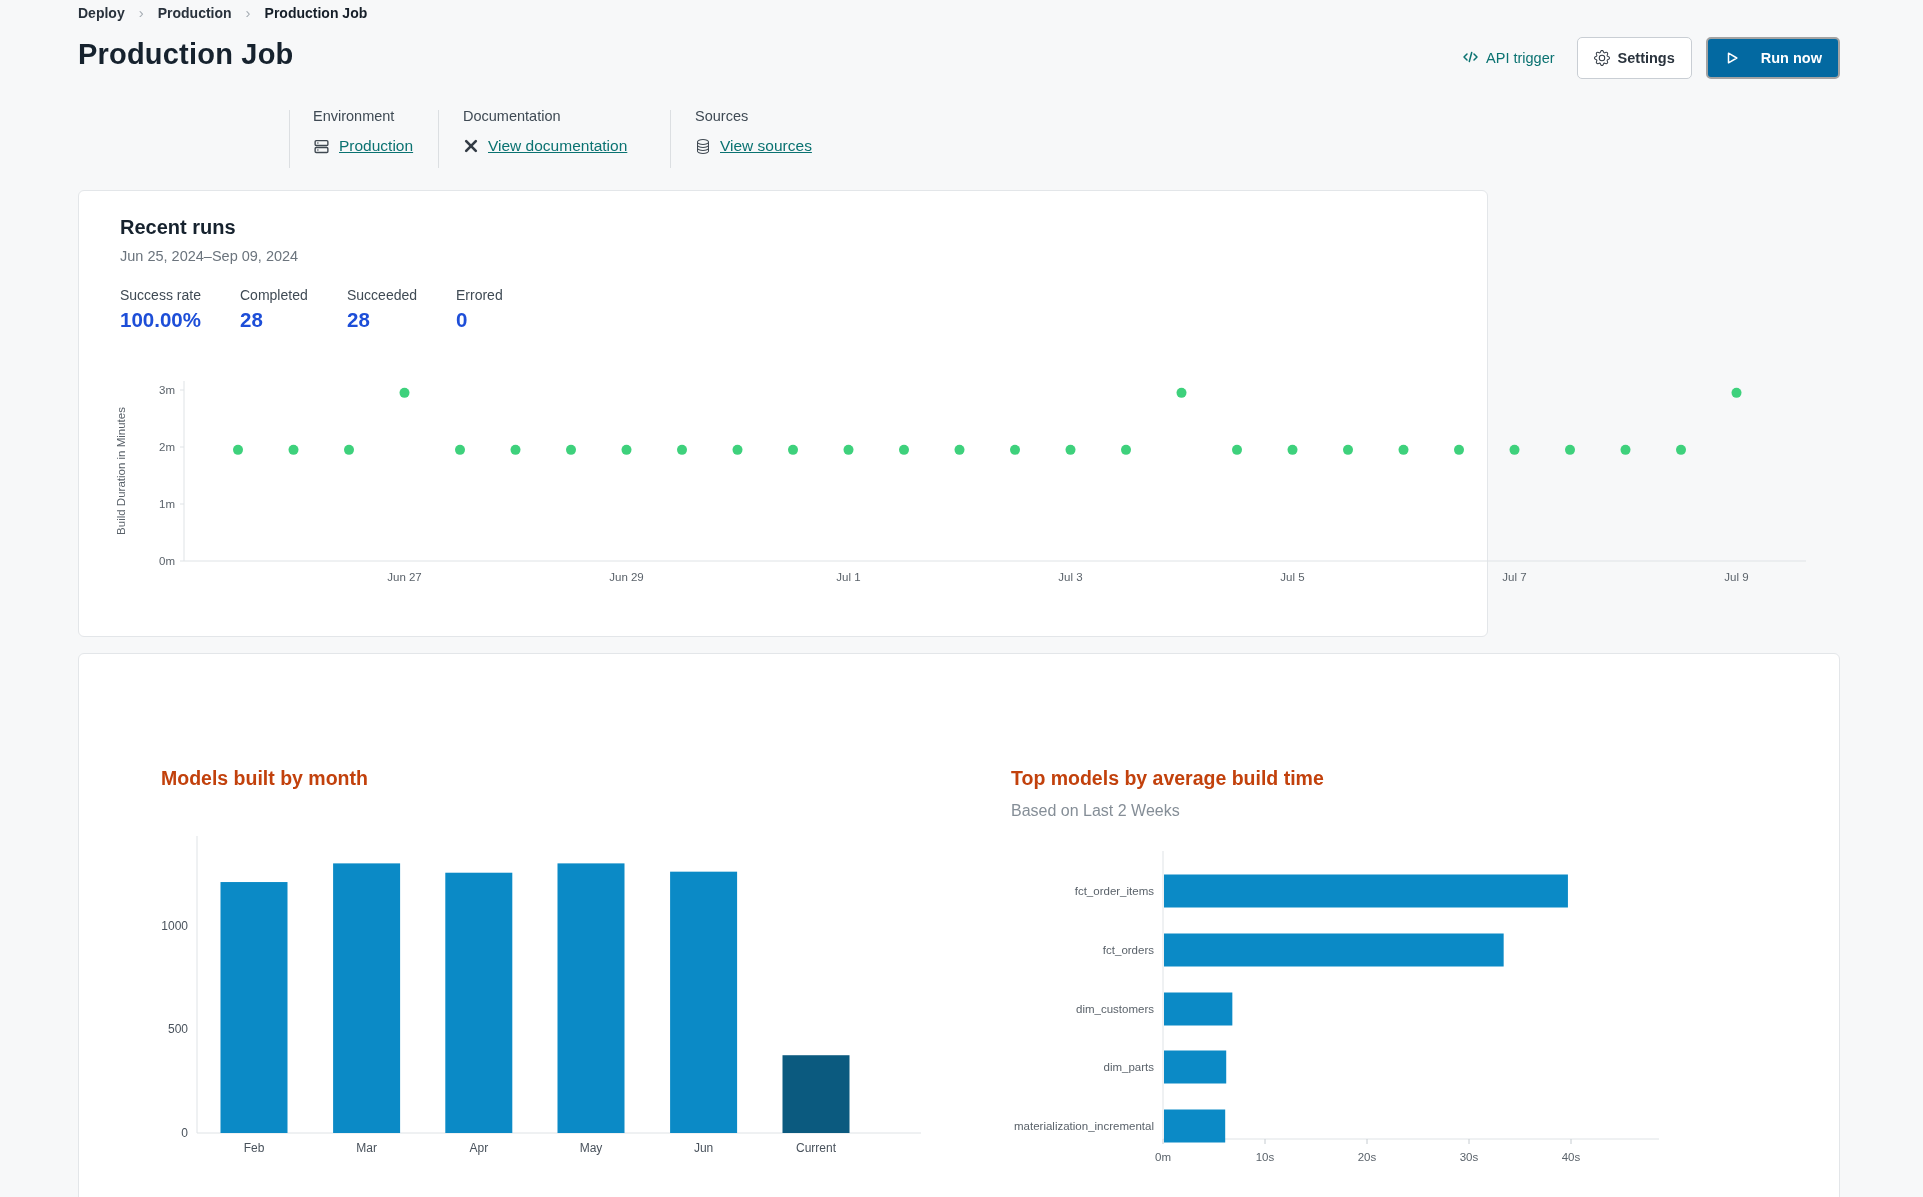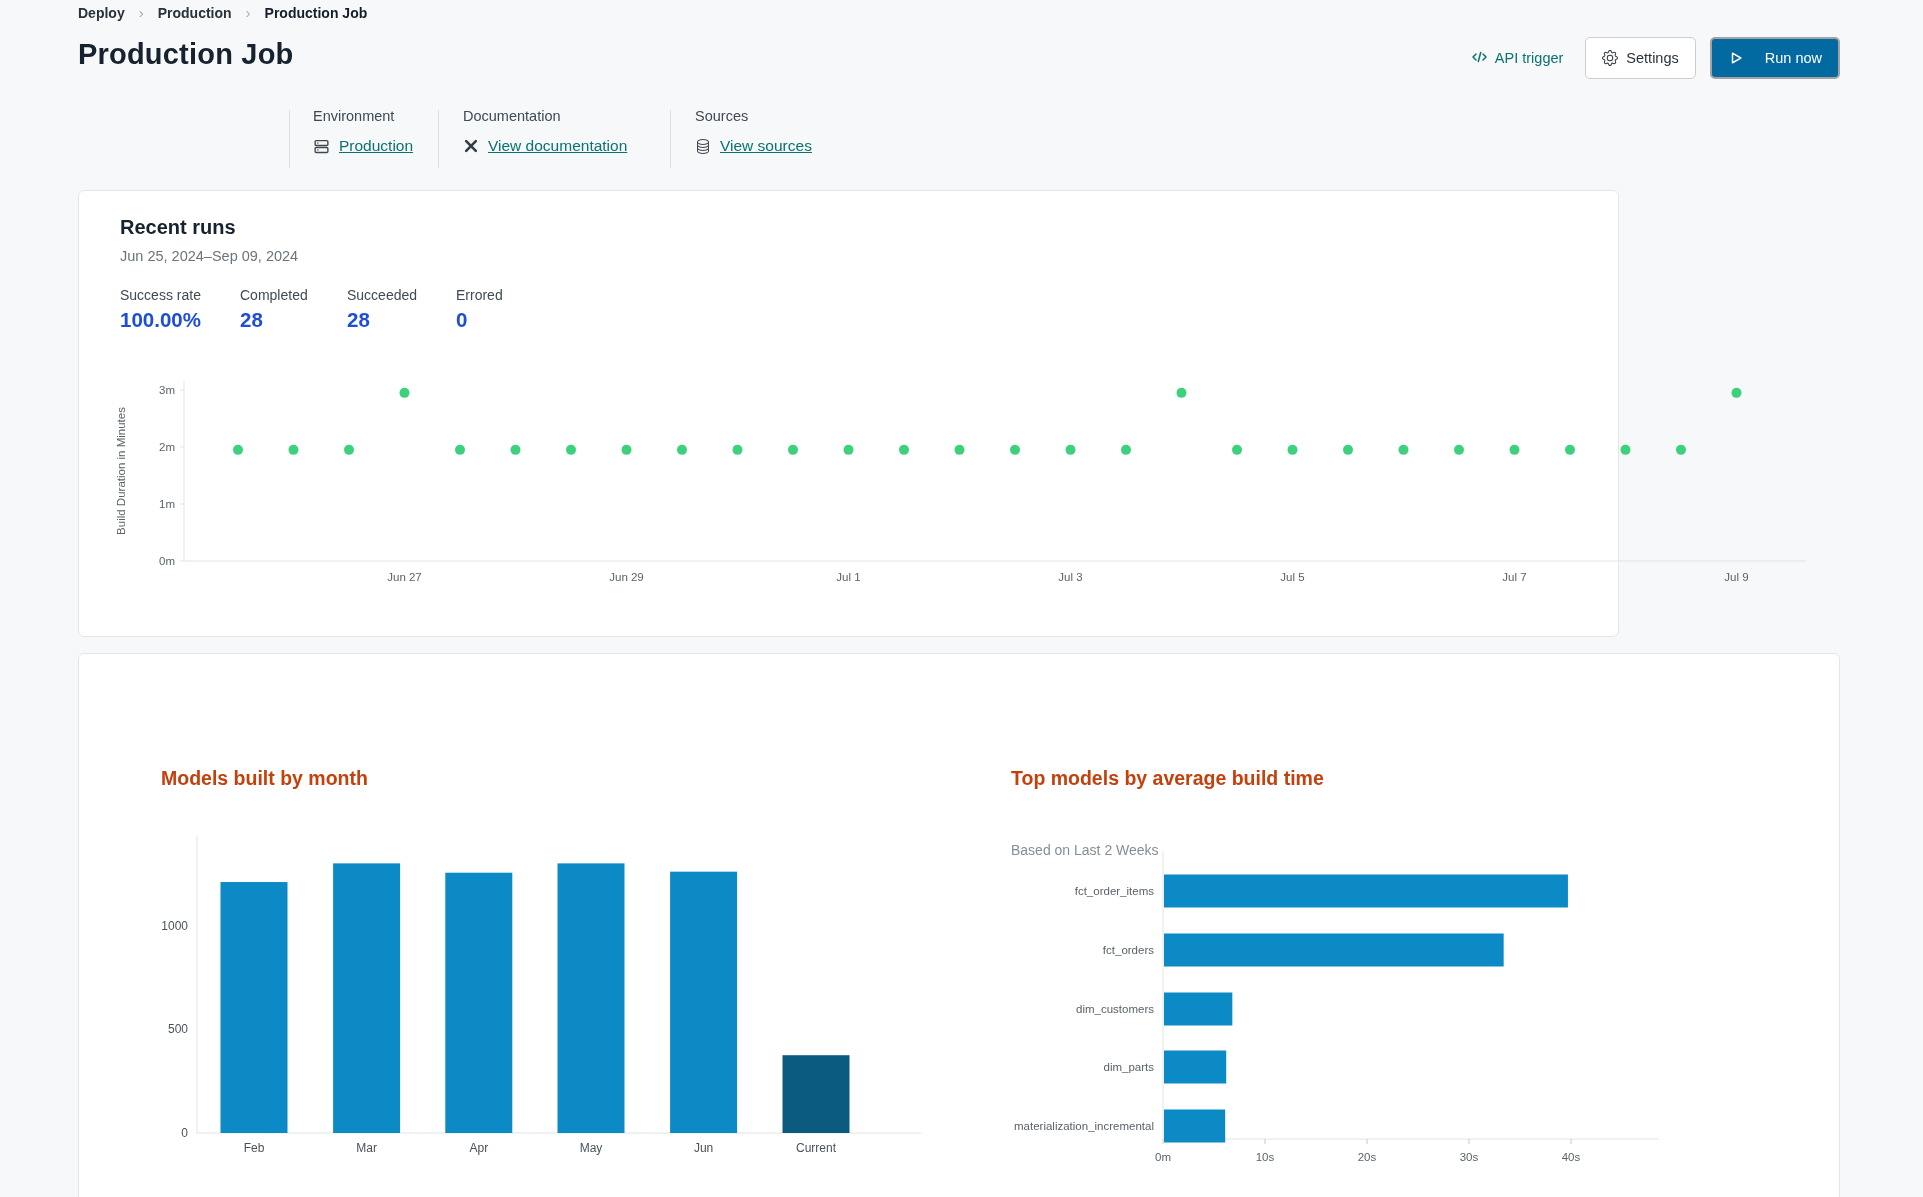--- a/index.html
+++ b/index.html
@@ -16,36 +16,36 @@
   
   .breadcrumb { position:absolute; left:78px; top:4px; font-size:14px; display:flex; align-items:flex-end; gap:14px; }
   .crumb { color:#29323c; font-weight:700; text-decoration:none; cursor:pointer; }
   .crumb.current { color:#161f29; }
   .crumb-sep { color:#a6adb4; font-size:15px; font-weight:400; }
 
   
   .page-title { position:absolute; left:78px; top:38px; font-size:29px; font-weight:700; color:#16222e; letter-spacing:.2px; }
   .header-actions { position:absolute; right:83px; top:37px; display:flex; align-items:center; gap:14px; height:42px; }
   .api-trigger { display:flex; align-items:center; gap:7px; color:#0a7271; font-size:14.5px; font-weight:500; cursor:pointer; margin-right:8px; }
-  .btn { display:flex; align-items:center; gap:8px; height:42px; padding:0 16px; border-radius:5px; font-size:14.5px; font-weight:400; cursor:pointer; }
+  .btn { display:flex; align-items:center; gap:8px; height:42px; padding:0 16px; border-radius:5px; font-size:14.5px; font-weight:700; cursor:pointer; }
   .btn-secondary { background:#ffffff; border:1px solid #c9ced4; color:#2a333d; }
   .btn-primary { background:#0369a1; border:2px solid #a3a3a3; color:#ffffff;gap:21px; }
 
   
   .meta-row { position:absolute; left:0; top:108px; width:100%; height:70px; }
   .meta-col { position:absolute; top:0; }
   .meta-label { font-size:14.5px; color:#3f4a54; margin-bottom:13px; }
   .meta-value { display:flex; align-items:center; gap:9px; font-size:15.5px; font-weight:500; color:#222c37; }
   .meta-value .icon { display:flex; color:#3f4851; }
   a.teal-link { color:#0a7271; text-decoration:underline; cursor:pointer; font-weight:500; }
   .meta-divider { position:absolute; top:2px; width:1px; height:58px; background:#dcdfe2; }
 
   
   .card { position:absolute; background:#ffffff; border:1px solid #e3e6e9; border-radius:6px; }
-  #recent-runs-card { left:78px; top:190px; width:1541px; height:447px; }
+  #recent-runs-card { left:78px; top:190px; width:1410px; height:447px; }
   #insights-card { left:78px; top:653px; width:1762px; height:560px; }
 
   .card-title { position:absolute; left:41px; top:25px; font-size:20px; font-weight:700; color:#16222e; }
   .date-range { position:absolute; left:41px; top:57px; font-size:14.5px; color:#6b747d; }
   .stats-row { position:absolute; left:41px; top:96px; display:flex; }
   .stat { margin-right:0; }
   .stat .stat-label { font-size:14px; color:#3f4a54; }
   .stat .stat-value { font-size:20.5px; font-weight:700; color:#1d4ed8; margin-top:5px; }
   .stat-success { width:120px; } .stat-completed { width:107px; } .stat-succeeded { width:109px; }
 
@@ -53,21 +53,21 @@
   #run-duration-chart { left:32px; top:175px; }
   text.tick { font-family:"Liberation Sans", sans-serif; font-size:11.5px; fill:#5a626a; }
   text.tick2 { font-family:"Liberation Sans", sans-serif; font-size:12px; fill:#49525c; }
 
   
   .tab-row { position:absolute; left:0; top:0; width:100%; height:50px; border-bottom:1px solid #e4e7e9; padding-left:22px; }
   .tab { display:inline-block; height:50px; line-height:50px; padding:0 27px; font-size:15px; color:#49525c; cursor:pointer; }
   .tab.active { color:#0a7271; font-weight:700; box-shadow:inset 0 -3px 0 #0a7271; }
 
   .chart-title { position:absolute; font-size:19.5px; font-weight:700; color:#c2410c; }
-  .chart-subtitle { position:absolute; font-size:14px; color:#858e97;margin-top:40px; }
+  .chart-subtitle { position:absolute; font-size:16px; color:#858e97; }
   #models-title { left:82px; top:113px; }
   #top-models-title { left:932px; top:113px; }
   #top-models-subtitle { left:932px; top:148px; }
   #models-by-month-chart { left:72px; top:177px; }
   #top-models-chart { left:932px; top:197px; }
 </style>
 </head>
 <body>
 
 <div id="app">

